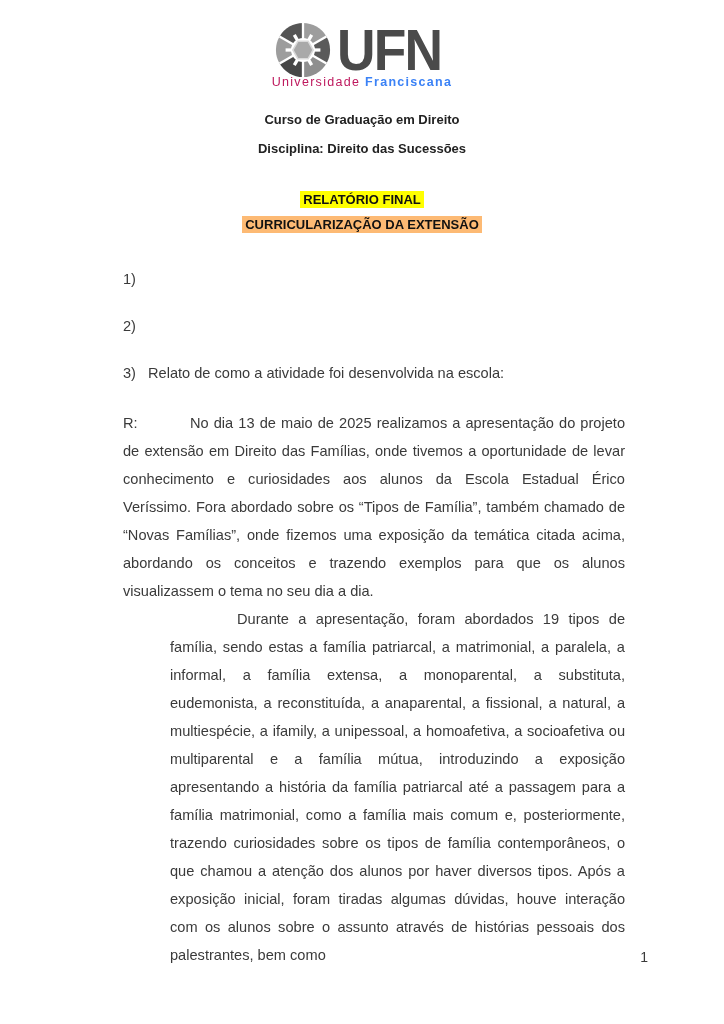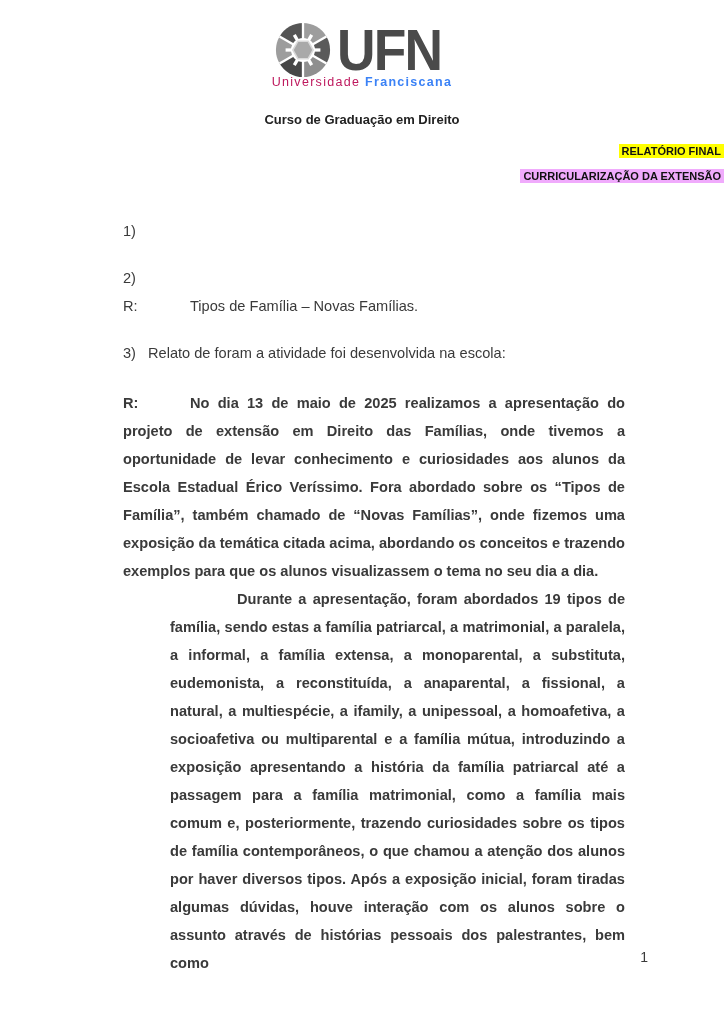--- a/index.html
+++ b/index.html
@@ -55,25 +55,25 @@
     margin-top: 16px;
     text-align: center;
     font-weight: 700;
     color: #222222;
     font-size: 13px;
     line-height: 29px;
   }
 
   
   .doc-title {
-    margin-top: 5px;
-    text-align: right;
+    margin-top: 24px;
+    text-align: center;
     font-weight: 700;
     color: #111111;
-    font-size: 11px;
+    font-size: 13px;
     line-height: 25px;
   }
   .hl {
     display: inline;
     padding: 1px 3px;
   }
 
   
   .content {
     margin-left: 123px;
@@ -89,21 +89,20 @@
   .q-num {
     flex: 0 0 25px;
   }
   .a-line { }
   .r-label {
     display: inline-block;
     width: 67px;
   }
   .para {
     text-align: justify;
-    font-weight: bold;
   }
   .para.indent { text-indent: 67px; margin-left: 47px; }
 
   .page-number {
     position: absolute;
     top: 948px;
     right: 76px;
     font-size: 14px;
     color: #3a3a3a;
     line-height: 18px;
@@ -153,49 +152,47 @@
       </div>
       <div class="logo-subtitle">
         <span class="uni">Universidade</span>
         <span class="fran">Franciscana</span>
       </div>
     </div>
   </div>
 
   <div class="doc-header">
     <div>Curso de Graduação em Direito</div>
+    <div>Disciplina: Direito das Sucessões</div>
   </div>
 
   <div class="doc-title">
     <div><span class="hl" style="background-color: rgb(255, 255, 0);">RELATÓRIO FINAL</span></div>
-    <div><span class="hl" style="background-color: #f0abfc;">CURRICULARIZAÇÃO DA EXTENSÃO</span></div>
+    <div><span class="hl" style="background-color: #fdba74;">CURRICULARIZAÇÃO DA EXTENSÃO</span></div>
   </div>
 
   <div class="content">
 
     <div class="qa-section">
       <div class="qa-item">
         <div class="q-line">
           <span class="q-num">1)</span>
         </div>
       </div>
 
       <div class="qa-item">
         <div class="q-line">
           <span class="q-num">2)</span>
         </div>
-        <div class="a-line">
-          <span class="r-label">R:</span><span>Tipos de Família – Novas Famílias.</span>
-        </div>
       </div>
 
       <div class="qa-item last">
         <div class="q-line">
           <span class="q-num">3)</span>
-          <span>Relato de foram a atividade foi desenvolvida na escola:</span>
+          <span>Relato de como a atividade foi desenvolvida na escola:</span>
         </div>
       </div>
     </div>
 
     <p class="para"><span class="r-label">R:</span><span>No dia 13 de maio de 2025 realizamos a apresentação do projeto de extensão em Direito das Famílias, onde tivemos a oportunidade de levar conhecimento e curiosidades aos alunos da Escola Estadual Érico Veríssimo. Fora abordado sobre os “Tipos de Família”, também chamado de “Novas Famílias”, onde fizemos uma exposição da temática citada acima, abordando os conceitos e trazendo exemplos para que os alunos visualizassem o tema no seu dia a dia.</span></p>
 
     <p class="para indent"><span>Durante a apresentação, foram abordados 19 tipos de família, sendo estas a família patriarcal, a matrimonial, a paralela, a informal, a família extensa, a monoparental, a substituta, eudemonista, a reconstituída, a anaparental, a fissional, a natural, a multiespécie, a ifamily, a unipessoal, a homoafetiva, a socioafetiva ou multiparental e a família mútua, introduzindo a exposição apresentando a história da família patriarcal até a passagem para a família matrimonial, como a família mais comum e, posteriormente, trazendo curiosidades sobre os tipos de família contemporâneos, o que chamou a atenção dos alunos por haver diversos tipos. Após a exposição inicial, foram tiradas algumas dúvidas, houve interação com os alunos sobre o assunto através de histórias pessoais dos palestrantes, bem como</span></p>
 
   </div>
 

